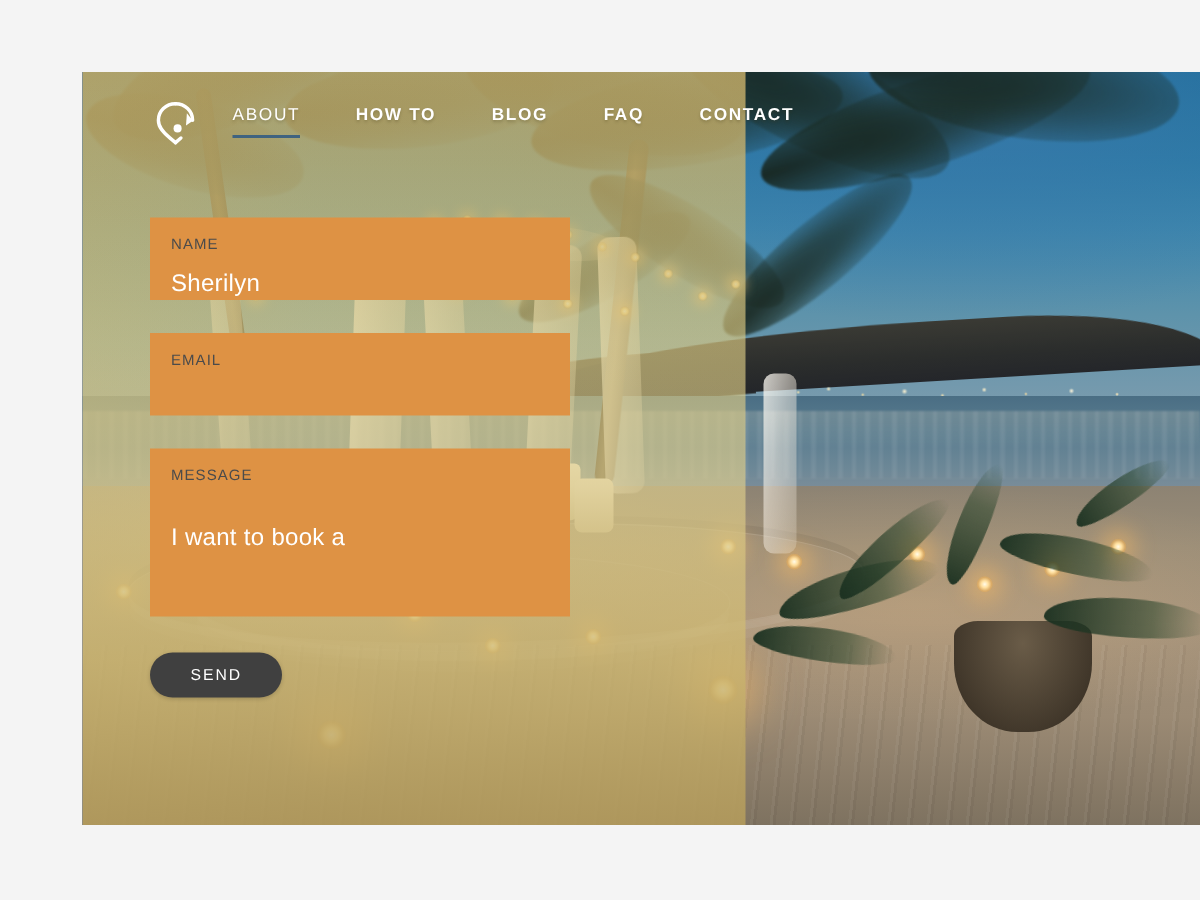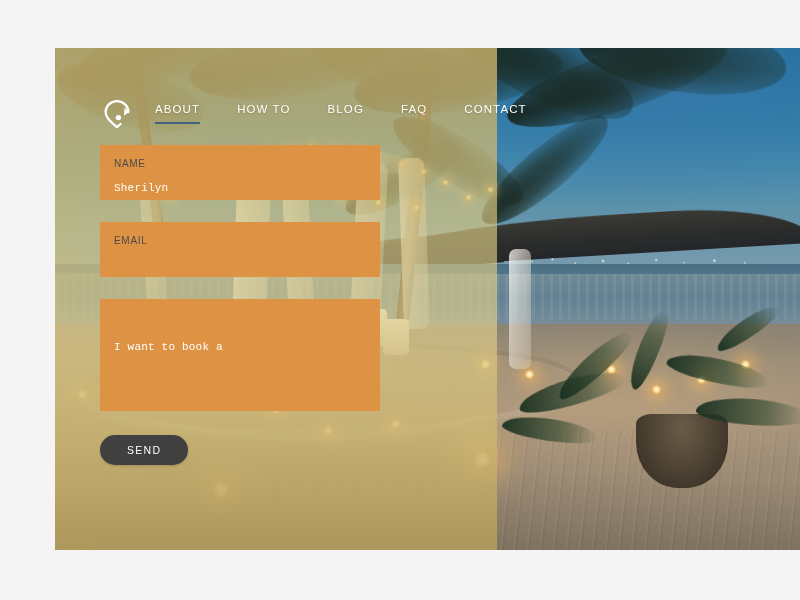--- a/index.html
+++ b/index.html
@@ -185,21 +185,21 @@
   }
   #overlay-left::after{
     content:"";
     position:absolute; inset:0;
     background:linear-gradient(180deg, rgba(245,225,160,.10) 0%, rgba(245,225,160,0) 45%);
   }
 
   
   #navbar {
     position:absolute; left:0; top:0; width:420px; height:72px;
-    display:flex; align-items:center;margin-top:32px;
+    display:flex; align-items:center;
   }
   #logo {
     position:absolute; left:45px; top:16px;
     width:34px; height:34px;
   }
   #nav-links {
     position:absolute; left:100px; top:22px;
     display:flex; align-items:flex-start;
   }
   .nav-item {
@@ -207,21 +207,21 @@
     color:#ffffff;
     font-size:11.5px;
     letter-spacing:1.1px;
     line-height:14px;
     text-transform:uppercase;
     padding-bottom:8px;
     cursor:pointer;
     white-space:nowrap;
     text-shadow:0 1px 2px rgba(60,50,20,.25);
   }
-  .nav-item + .nav-item { margin-left:37px; }
+  .nav-item + .nav-item { margin-left:37px;font-weight:bold; }
   .nav-item.active::after {
     content:"";
     position:absolute; left:0; right:0; bottom:0;
     height:2px; background:#3f6380;
   }
 
   
   #form { position:absolute; left:45px; top:97px; width:280px; }
 
   .field {
@@ -237,27 +237,27 @@
   .field-label {
     color:#4b4b4b;
     font-size:10px;
     letter-spacing:.7px;
     line-height:12px;
     text-transform:uppercase;
   }
   .field-value {
     margin-top:11px;
     color:#ffffff;
-    font-size:11px;
+    font-size:16px;
     line-height:14px;
     letter-spacing:.2px;
     background:transparent;
     border:none; outline:none;
     width:100%;
-    font-family:Liberation Mono, monospace;
+    font-family:Liberation Sans, sans-serif;
     padding:0;
     resize:none;
   }
   textarea.field-value { height:72px;margin-top:28px; }
 
   #send-button {
     margin-top:2px;
     display:inline-block;
     background:#404040;
     color:#ffffff;
@@ -392,20 +392,21 @@
       <div class="field name">
         <div class="field-label">NAME</div>
         <input class="field-value" type="text" value="Sherilyn" placeholder="Your name" style="">
       </div>
 
       <div class="field email">
         <div class="field-label">EMAIL</div>
       </div>
 
       <div class="field message">
+        <div class="field-label">MESSAGE</div>
         <textarea class="field-value" placeholder="Your message" style="">I want to book a</textarea>
       </div>
 
       <button id="send-button">SEND</button>
     </div>
 
   </div>
 </div>
 
 </body></html>

